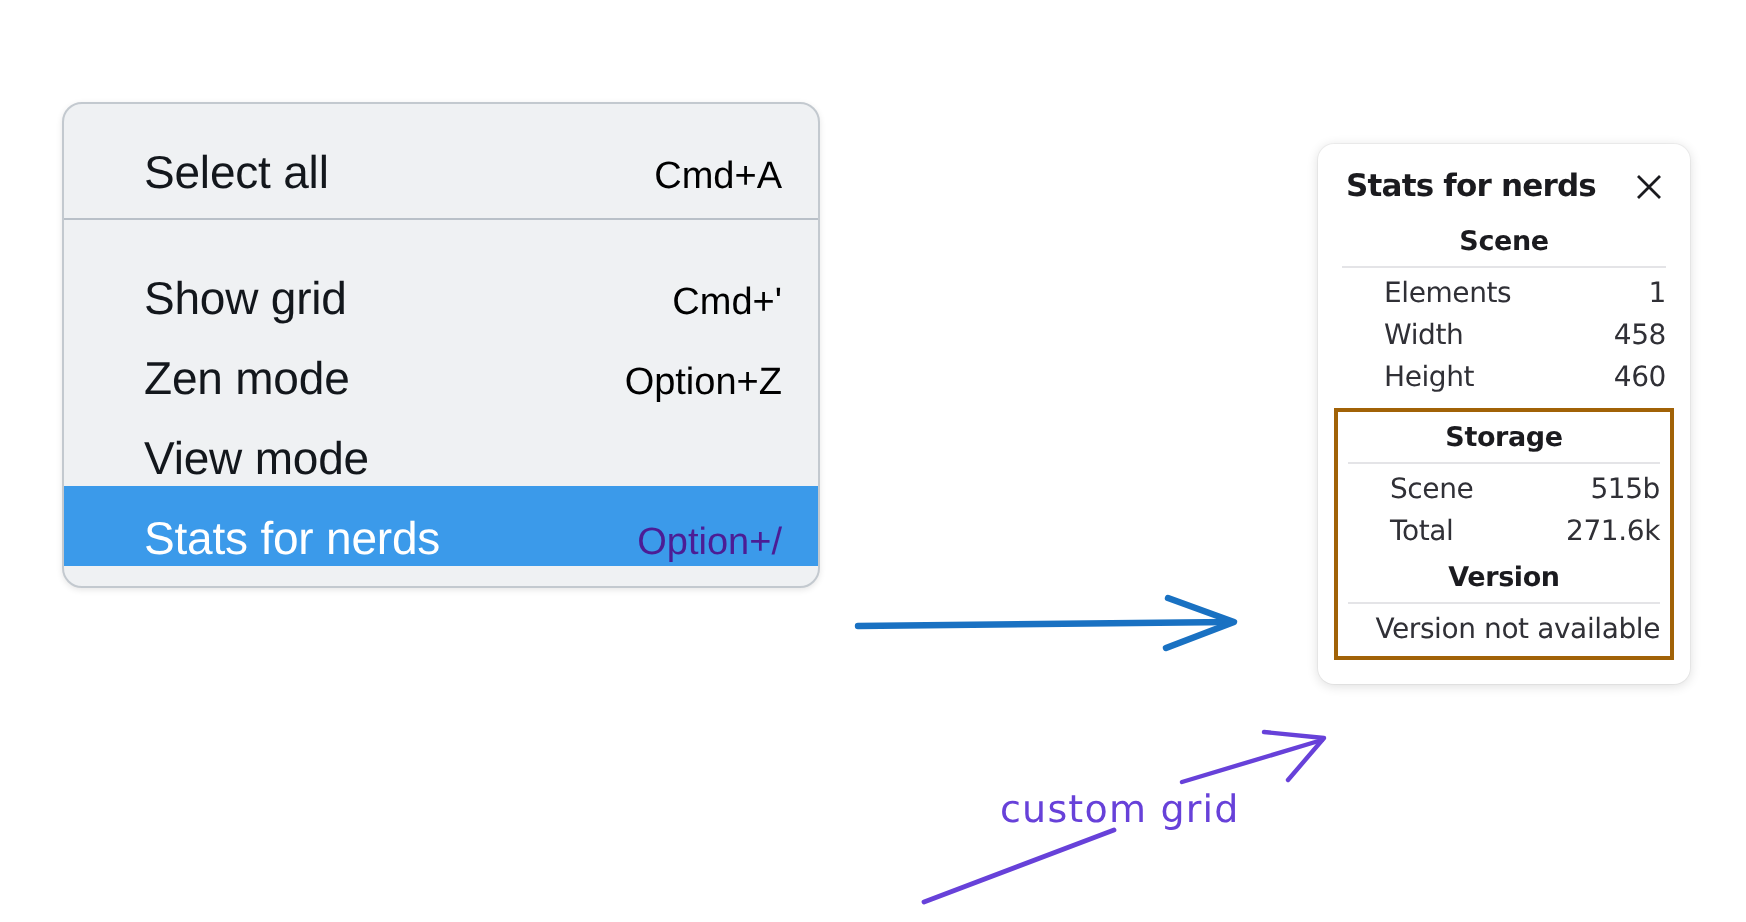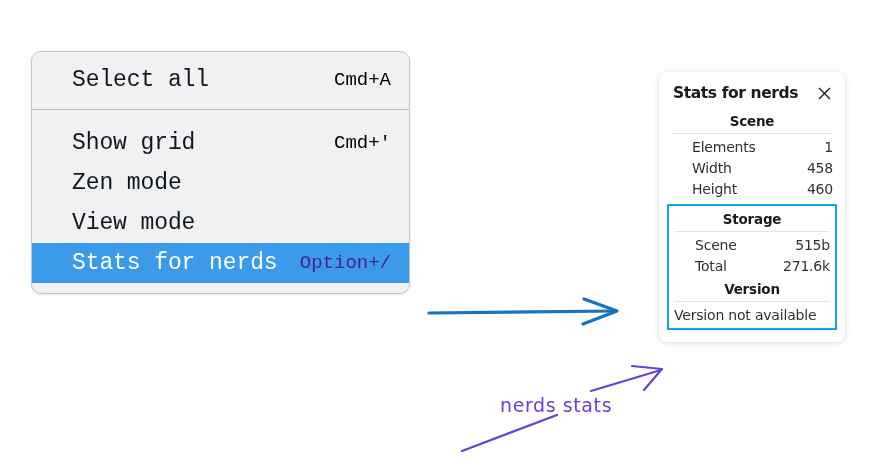--- a/index.html
+++ b/index.html
@@ -30,26 +30,25 @@
   }
   .menu-group-top { padding: 8px 0 9px 0; }
   .menu-sep {
     height: 1px;
     background: #b9c0c8;
     width: 100%;
   }
   .menu-group-bottom { padding-top: 13px; }
   .menu-item {
     display: flex;
-    align-items: center;
+    align-items: flex-end;
     height: 40px;
     padding: 0 18px 0 40px;
     box-sizing: border-box;
     position: relative;
-    font-family: Liberation Mono, monospace;
   }
   .menu-item .mi-label {
     font-size: 23px;
     color: #13171c;
     letter-spacing: -0.1px;
     white-space: nowrap;
   }
   .menu-item .mi-shortcut {
     margin-left: auto;
     font-size: 19px;
@@ -120,25 +119,26 @@
     letter-spacing: -0.2px;
   }
   .sp-row .k { white-space: nowrap; margin-left: 21px; }
   .sp-row .v { white-space: nowrap; }
   .sp-fullrow {
     font-size: 14px;
     color: #303036;
     padding: 3px 0 1px 0;
     letter-spacing: -0.2px;
     white-space: nowrap;
+    text-align: right;
   }
 
   
   #custom-stats-box {
-    border: 2px solid #0ea5e9;
+    border: 2px solid #a16207;
     margin: 5px 8px 0 8px;
     padding: 0 5px 4px 5px;
   }
   #custom-stats-box .sp-section { padding: 0; }
 
   
   #annotations {
     position: absolute;
     left: 0; top: 0;
     width: 873px; height: 461px;
@@ -169,20 +169,21 @@
 
   <div class="menu-sep"></div>
 
   <div class="menu-group-bottom">
     <div class="menu-item">
       <span class="mi-label">Show grid</span>
       <span class="mi-shortcut">Cmd+'</span>
     </div>
     <div class="menu-item">
       <span class="mi-label">Zen mode</span>
+      <span class="mi-shortcut">Option+Z</span>
     </div>
     <div class="menu-item">
       <span class="mi-label">View mode</span>
     </div>
     <div class="menu-item selected">
       <span class="mi-label">Stats for nerds</span>
       <span class="mi-shortcut">Option+/</span>
     </div>
   </div>
 </div>
@@ -249,13 +250,13 @@
   <g>
     <path d="M591 391 L661 370" stroke="#6741d9" stroke-width="2.2" fill="none" stroke-linecap="round"></path>
     <path d="M632 366 L662 369 L644 390" stroke="#6741d9" stroke-width="2.2" fill="none" stroke-linecap="round" stroke-linejoin="round"></path>
   </g>
 
   <g>
     <path d="M462 451 L557 415" stroke="#6741d9" stroke-width="2.4" fill="none" stroke-linecap="round"></path>
   </g>
 </svg>
 
-<div id="annotation-label">nerds stats</div>
+<div id="annotation-label">custom grid</div>
 
 </body></html>

